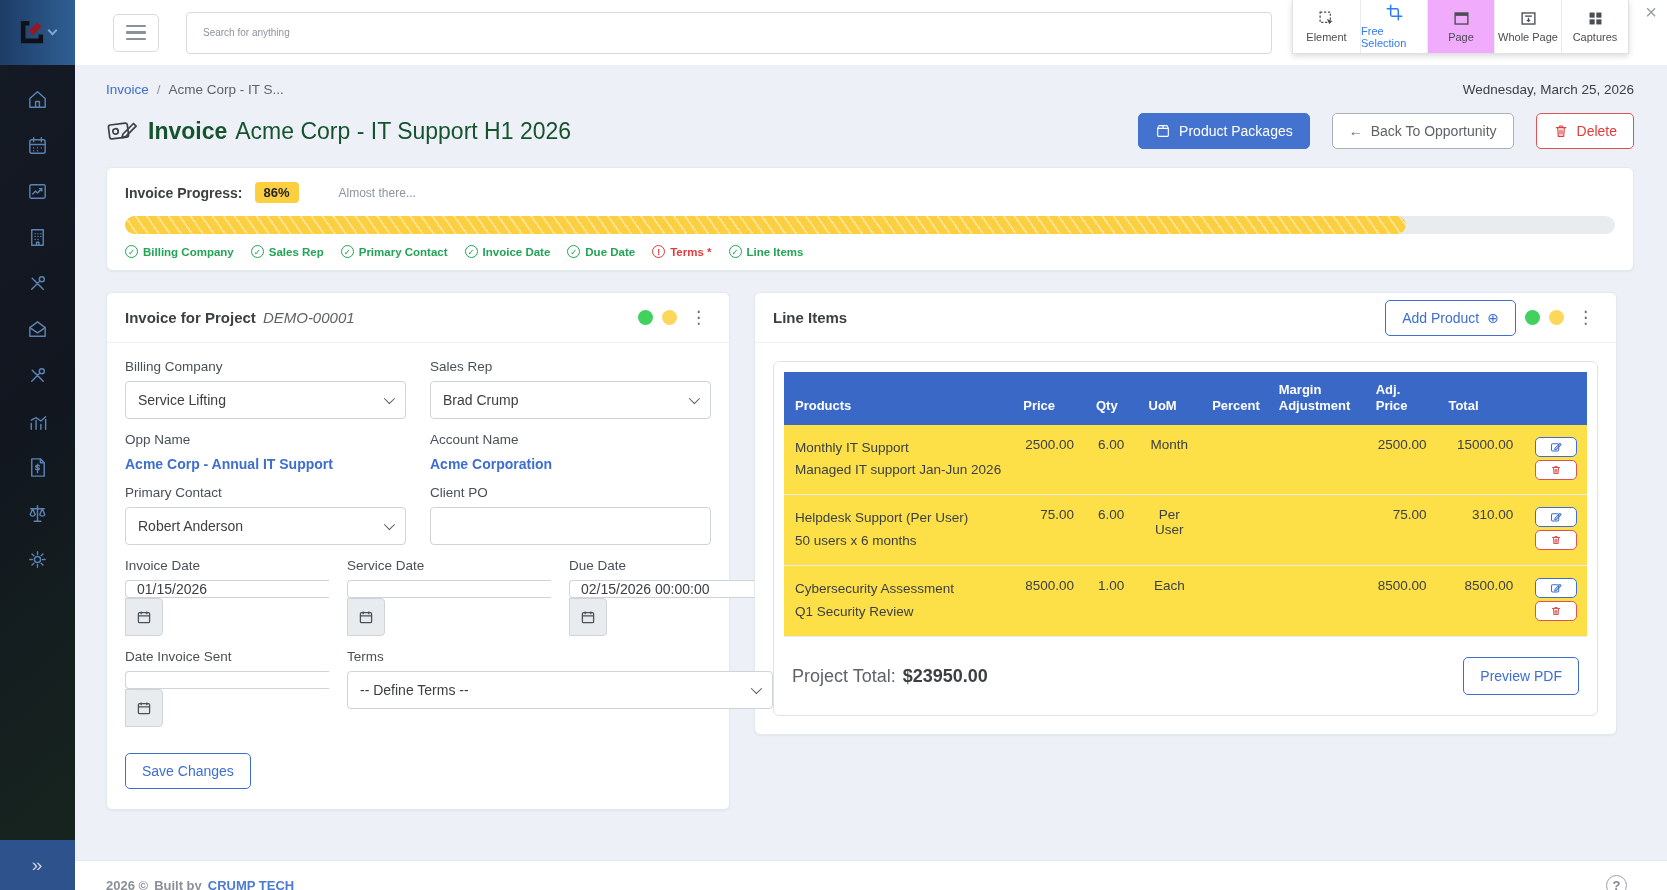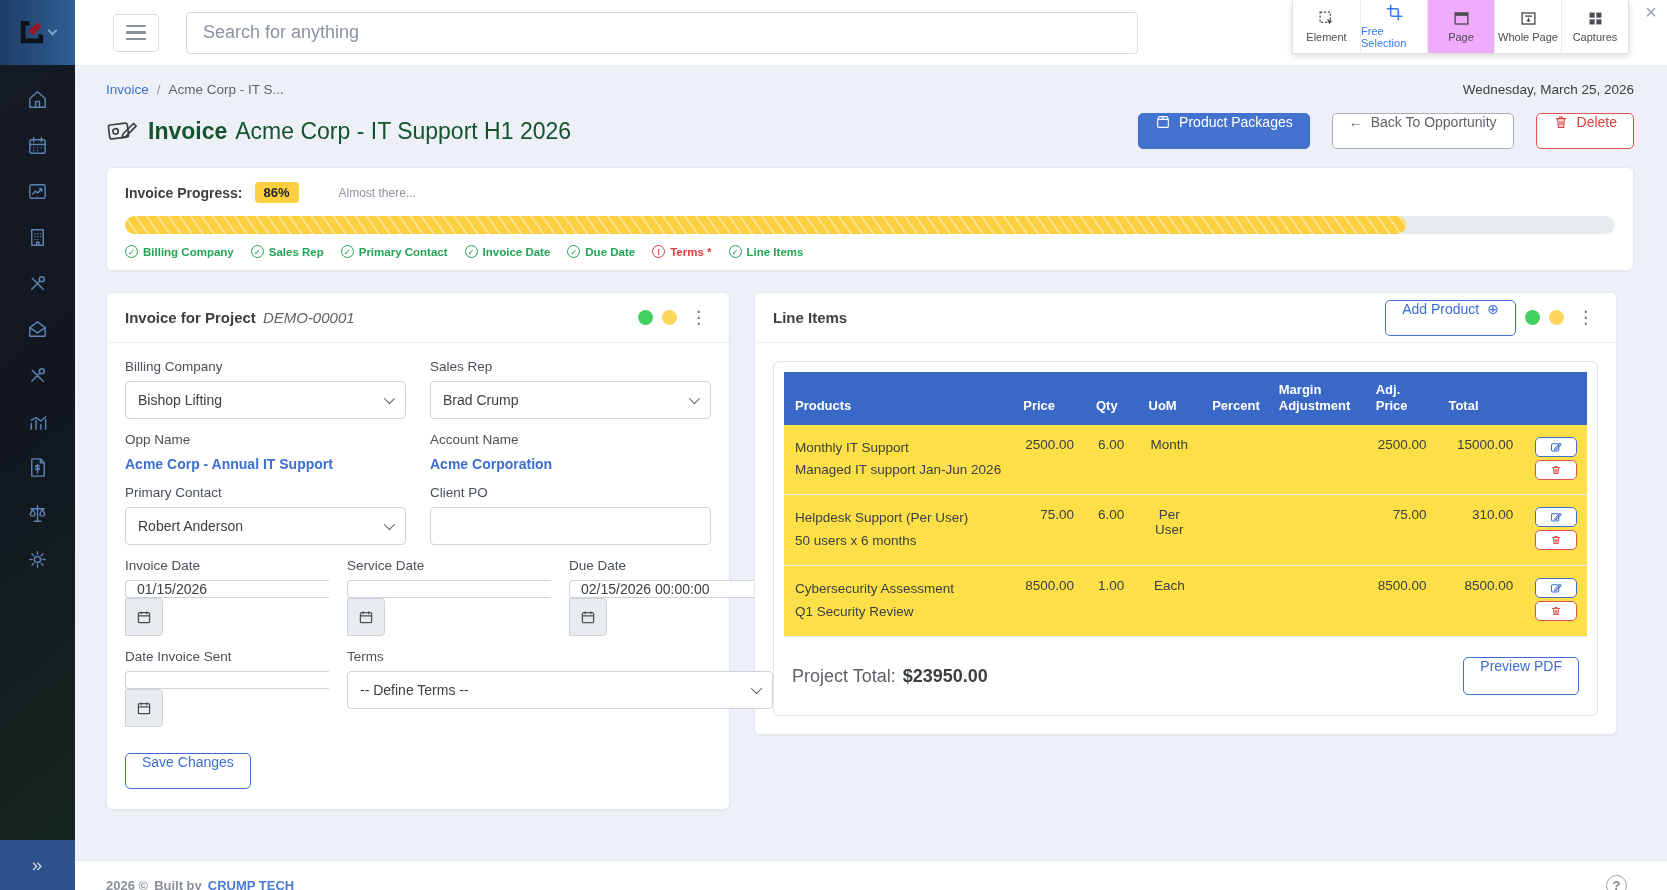--- a/index.html
+++ b/index.html
@@ -20,22 +20,22 @@
   .sico { width:24px; height:24px; color:#5b82b3; display:flex; align-items:center; justify-content:center; cursor:pointer; }
   .sico svg { width:23px; height:23px; fill:none; stroke:currentColor; stroke-width:1.5; stroke-linecap:round; stroke-linejoin:round; }
   .side-expand { height:50px; background:#2e528b; color:#c9d6e6; display:flex; align-items:center;
     justify-content:center; font-size:19px; letter-spacing:1px; cursor:pointer; }
   
   .topbar { position:absolute; left:75px; top:0; width:1592px; height:65px; background:#fff;
     display:flex; align-items:center; z-index:4; }
   .hamburger { margin-left:38px; width:46px; height:38px; border:1px solid #d6dbe1; border-radius:5px;
     background:#fff; display:flex; flex-direction:column; justify-content:center; align-items:center; gap:4px; cursor:pointer; }
   .hamburger span { width:20px; height:2.5px; background:#8a919a; border-radius:1px; }
-  .search-input { margin-left:27px; width:952px; height:42px; border:1px solid #d6dbe1; border-radius:4px;
-    padding:0 16px; font-size:18px; color:#3c4043; font-family:inherit; outline:none; background:#fff; }
+  .search-input { margin-left:27px; width:1086px; height:42px; border:1px solid #d6dbe1; border-radius:4px;
+    padding:0 16px; font-size:10px; color:#3c4043; font-family:inherit; outline:none; background:#fff; }
   .search-input::placeholder { color:#8b93a0; }
   
   .capture-bar { position:absolute; left:1292px; top:0; width:337px; height:54px; background:#fff;
     border:1px solid #e1e1e1; border-top:none; box-shadow:0 2px 6px rgba(0,0,0,.15);
     display:flex; z-index:60; }
   .cap-item { width:20%; display:flex; flex-direction:column; align-items:center; justify-content:center;
     gap:4px; border-left:1px solid #ececec; cursor:pointer; color:#4a4d52; }
   .cap-item:first-child { border-left:none; }
   .cap-item .cap-label { font-size:11px; }
   .cap-item svg { width:17px; height:17px; }
@@ -49,21 +49,21 @@
   .crumb-sep { color:#8b93a0; margin:0 8px; }
   .crumb-cur { color:#5f6368; }
   .crumb-date { margin-left:auto; color:#3c4043; font-size:13.5px; }
   .title-row { display:flex; align-items:center; margin-top:8px; height:44px; }
   .title-icon { width:32px; height:28px; margin-right:10px; color:#3c4043; }
   .title-icon svg { width:32px; height:28px; fill:none; stroke:currentColor; stroke-width:1.7; stroke-linecap:round; stroke-linejoin:round; }
   .page-title { font-size:23px; color:#14532d; }
   .page-title b { font-weight:700; margin-right:8px; }
   .title-actions { margin-left:auto; display:flex; gap:22px; }
   .btn { height:36px; border-radius:5px; font-size:14px; font-family:inherit; display:inline-flex;
-    justify-content:center; gap:8px; padding:0 16px; cursor:pointer; background:#fff; }
+    align-items:center; justify-content:center; gap:8px; padding:0 16px; cursor:pointer; background:#fff; }
   .btn-primary { background:#4472cf; border:1px solid #4472cf; color:#fff; }
   .btn-outline-gray { border:1px solid #aab0b8; color:#5f6368; }
   .btn-outline-red { border:1px solid #e05252; color:#e23b3b; }
   .btn-outline-blue { border:1px solid #3d6ed0; color:#3d6ed0; }
   .btn svg { width:16px; height:16px; fill:none; stroke:currentColor; stroke-width:1.7; stroke-linecap:round; stroke-linejoin:round; }
   
   .card { background:#fff; border:1px solid #e4e8ef; border-radius:6px; box-shadow:0 1px 2px rgba(20,30,60,.05); }
   .progress-card { margin-top:14px; padding:14px 18px 12px 18px; }
   .prog-head { display:flex; align-items:center; gap:12px; }
   .prog-label { font-weight:700; font-size:14px; color:#3c4043; }
@@ -369,21 +369,21 @@
           <span class="dot dot-green"></span>
           <span class="dot dot-yellow"></span>
           <span class="kebab">⋮</span>
         </span>
       </div>
       <div class="form-body">
         <div class="fgrid2">
           <div class="fld">
             <label>Billing Company</label>
             <div class="sel">
-              <span>Bishop Lifting</span>
+              <span>Service Lifting</span>
               <span class="chev"></span>
             </div>
           </div>
           <div class="fld">
             <label>Sales Rep</label>
             <div class="sel">
               <span>Brad Crump</span>
               <span class="chev"></span>
             </div>
           </div>

